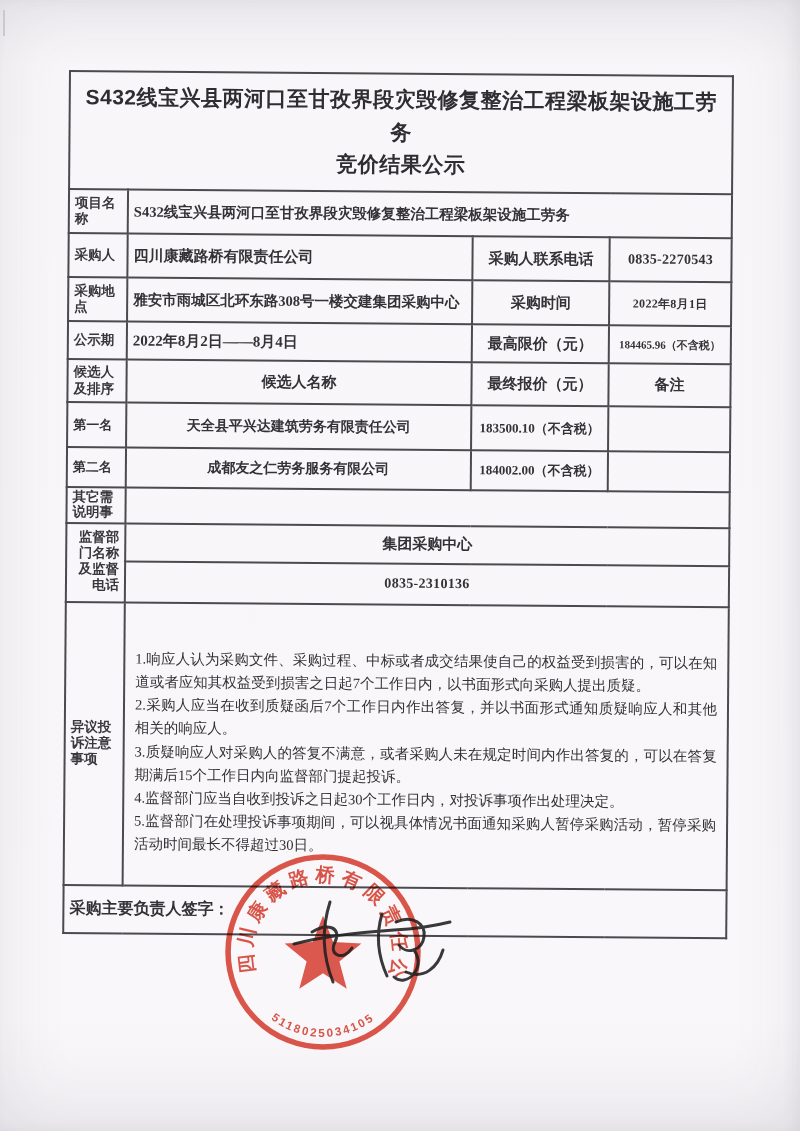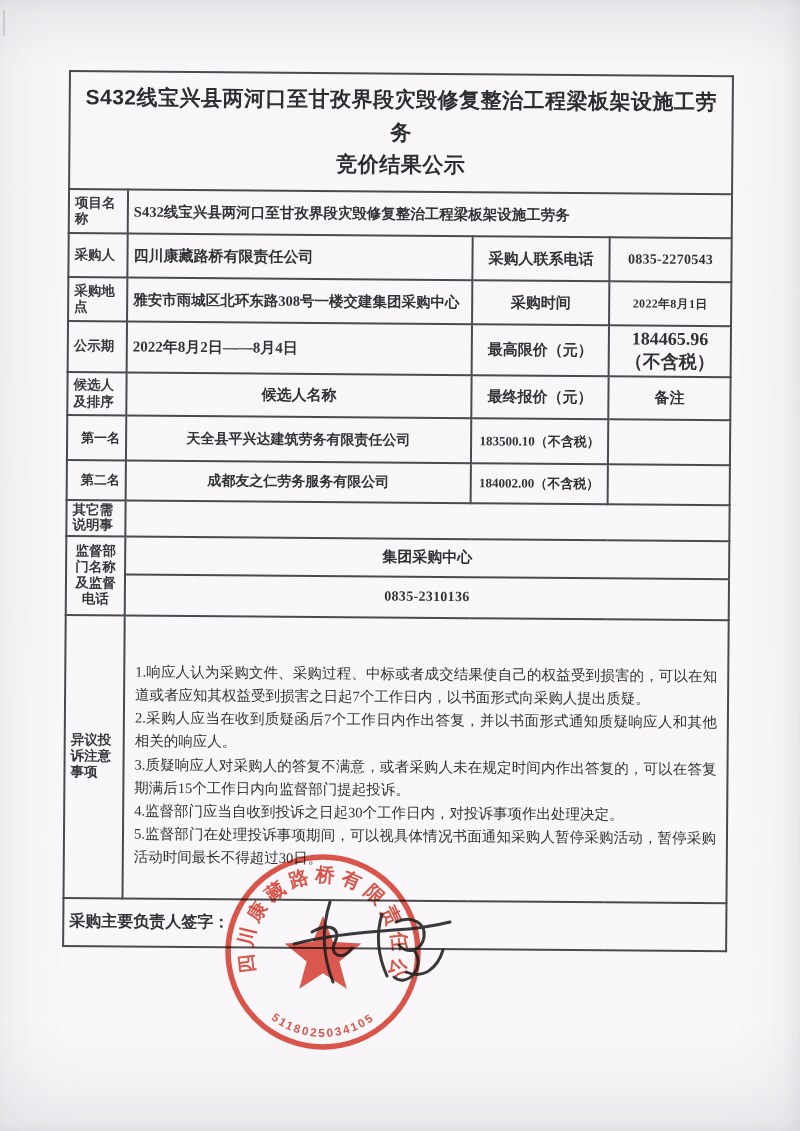--- a/index.html
+++ b/index.html
@@ -29,26 +29,26 @@
   }
   .title-cell { text-align:center; padding:14px 6px; }
   .title-line {
     font-family:"Liberation Sans", sans-serif;
     font-weight:bold; font-size:21px; line-height:1.55; letter-spacing:0.5px; color:#2e2d31;
   }
   .lbl {
     font-size:13.5px; line-height:1.2; font-weight:600;
     white-space:pre-line; padding:2px 3px 2px 4px; color:#38373c;
   }
-  .lbl-center { text-align:center; }
+  .lbl-center { text-align:right;font-family:Liberation Mono, monospace; }
   .val { font-size:15px; font-weight:600; padding-left:7px; }
   .cell-center { text-align:center; }
   .num { font-size:14px; font-weight:600; letter-spacing:0.3px; }
-  .num-small { font-size:18px; font-weight:600; }
-  .rank { font-size:13px; font-weight:700; text-align:right; }
+  .num-small { font-size:11px; font-weight:600; }
+  .rank { font-size:13px; font-weight:700; text-align:left; }
   .cand-name { font-size:14px; font-weight:700; text-align:center; }
   .head-col { font-size:15px; font-weight:600; text-align:center; }
   .objection-content {
     display:flex; flex-direction:column; justify-content:center;
     padding:24px 10px 8px 10px; height:100%;
   }
   .objection-content p { margin:0; font-size:14.5px; line-height:1.6; font-weight:500; text-align:justify; }
   .sign-label { font-size:16px; font-weight:600; padding-left:7px; }
 
   .seal-wrap { position:absolute; left:222px; top:851px; width:202px; height:202px; mix-blend-mode:multiply; opacity:0.93; }

